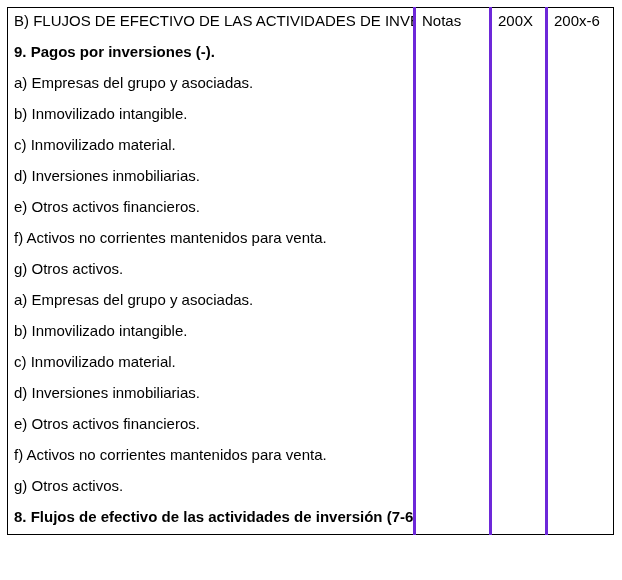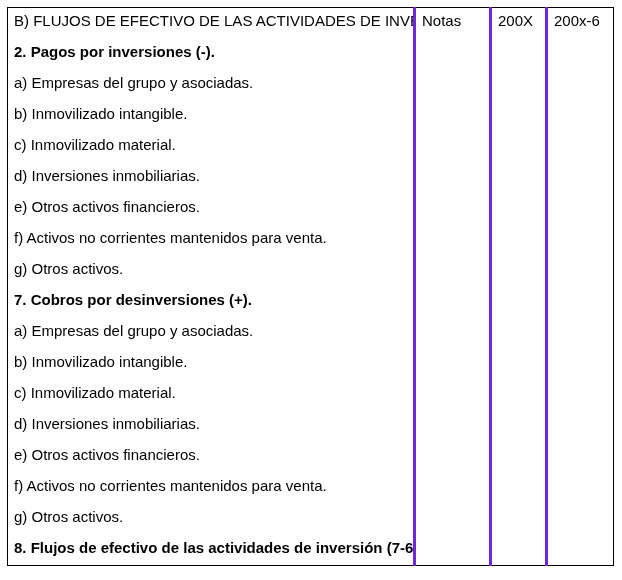--- a/index.html
+++ b/index.html
@@ -54,21 +54,21 @@
       <col style="width:67px">
     </colgroup>
     <tbody>
       <tr>
         <td class="c1">B) FLUJOS DE EFECTIVO DE LAS ACTIVIDADES DE INVERSIÓN</td>
         <td class="c2">Notas</td>
         <td class="c3">200X</td>
         <td class="c4">200x-6</td>
       </tr>
       <tr>
-        <td class="c1 bold">2. Pagos por inversiones (-).</td>
+        <td class="c1 bold">9. Pagos por inversiones (-).</td>
         <td class="c2"></td>
         <td class="c3"></td>
         <td class="c4"></td>
       </tr>
       <tr>
         <td class="c1">a) Empresas del grupo y asociadas.</td>
         <td class="c2"></td>
         <td class="c3"></td>
         <td class="c4"></td>
       </tr>
@@ -97,26 +97,20 @@
         <td class="c4"></td>
       </tr>
       <tr>
         <td class="c1">f) Activos no corrientes mantenidos para venta.</td>
         <td class="c2"></td>
         <td class="c3"></td>
         <td class="c4"></td>
       </tr>
       <tr>
         <td class="c1">g) Otros activos.</td>
-        <td class="c2"></td>
-        <td class="c3"></td>
-        <td class="c4"></td>
-      </tr>
-      <tr>
-        <td class="c1 bold">7. Cobros por desinversiones (+).</td>
         <td class="c2"></td>
         <td class="c3"></td>
         <td class="c4"></td>
       </tr>
       <tr>
         <td class="c1">a) Empresas del grupo y asociadas.</td>
         <td class="c2"></td>
         <td class="c3"></td>
         <td class="c4"></td>
       </tr>

